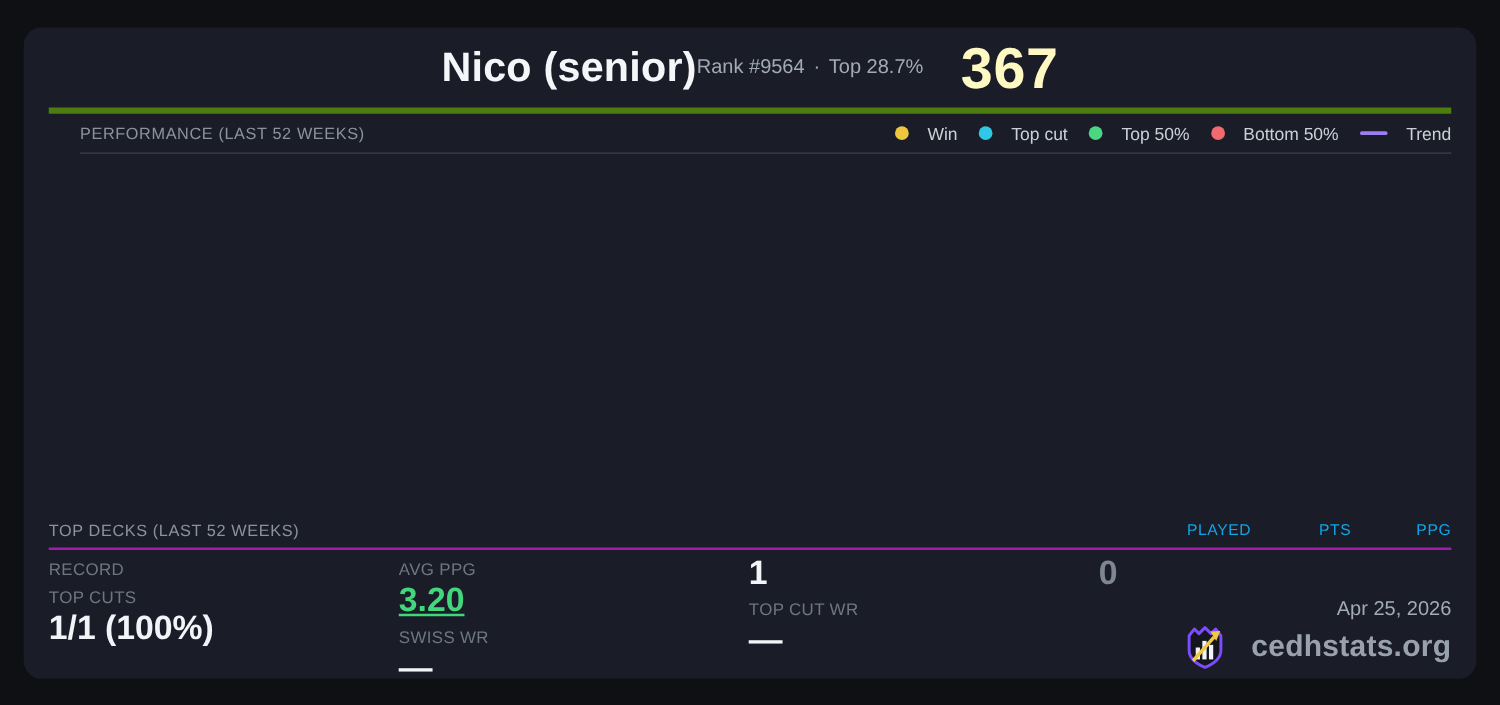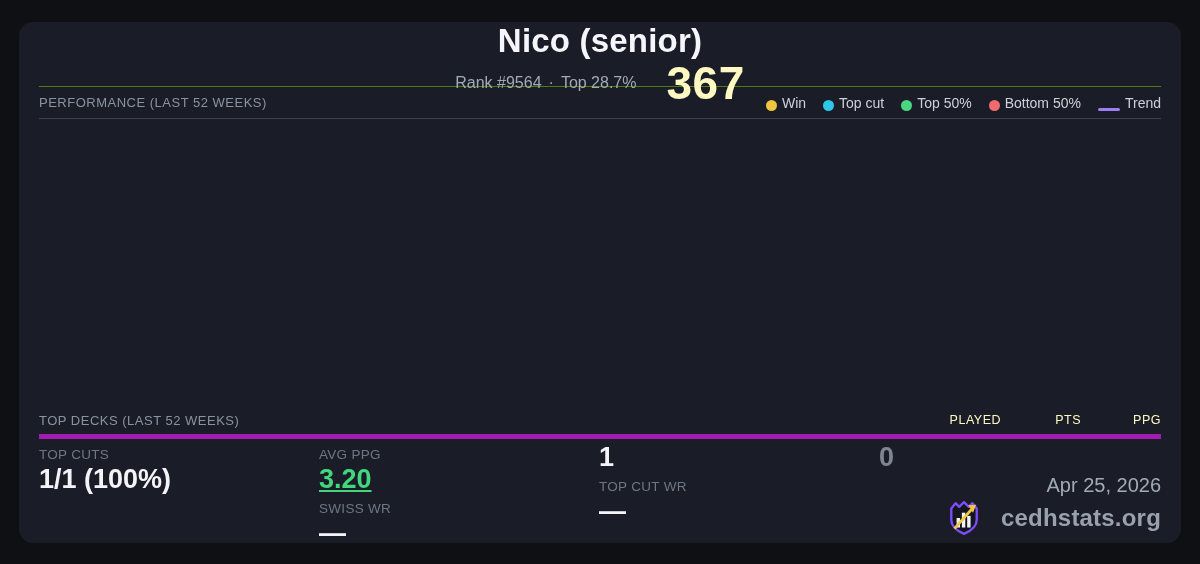--- a/index.html
+++ b/index.html
@@ -9,58 +9,58 @@
     font-family:"Liberation Sans", sans-serif;
     overflow:hidden;
   }
   .card{
     position:absolute;left:19px;top:22px;width:1162px;height:521px;
     background:#1a1d27;border-radius:14px;
     box-sizing:border-box;padding:0 20px;
   }
   
   .card-header{
-    display:flex;align-items:center;justify-content:space-between;
-    height:64px;border-bottom:1px solid #4d7c0f;flex-direction:column;
+    display:flex;align-items:center;justify-content:center;
+    height:64px;border-bottom:5px solid #4d7c0f;
   }
   .title{
     font-size:33px;font-weight:bold;color:#f4f6f9;letter-spacing:0.2px;margin:0;
   }
   .header-right{display:flex;align-items:center;gap:30px;}
   .rank{color:#a2aab6;font-size:16px;}
   .rank .sep{margin:0 7px;}
   .score{font-size:46px;font-weight:bold;line-height:1;letter-spacing:0.5px;}
   
   .section-row{
     display:flex;align-items:center;justify-content:space-between;
-    height:31px;border-bottom:1px solid #3b4250;
+    height:31px;border-bottom:1px solid #3b4250;margin-left:25px;
   }
   .section-title{font-size:13px;color:#8b929f;letter-spacing:0.5px;}
   .legend{display:flex;align-items:center;gap:17px;}
-  .legend-item{display:flex;align-items:flex-end;gap:5px;color:#ccd1d9;font-size:14px;}
+  .legend-item{display:flex;align-items:center;gap:15px;color:#ccd1d9;font-size:14px;}
   .dot{width:11px;height:11px;border-radius:50%;flex:0 0 auto;}
   .trend-line{width:22px;height:3px;border-radius:2px;flex:0 0 auto;}
   
   .chart-area{height:287px;}
   
   .decks-row{
-    display:flex;align-items:center;height:28px;border-bottom:5px solid #a21caf;
+    display:flex;align-items:center;height:28px;border-bottom:2px solid #a21caf;
   }
   .decks-title{flex:1;font-size:13px;color:#8b929f;letter-spacing:0.5px;}
-  .deck-col{width:80px;text-align:right;font-size:12.5px;color:#fef9c3;letter-spacing:0.5px;}
+  .deck-col{width:80px;text-align:right;font-size:12.5px;color:#0ea5e9;letter-spacing:0.5px;}
   
   .stats{display:flex;margin-top:1px;}
   .stat-col{width:280px;}
   .stat-label{font-size:13.5px;color:#6e7683;letter-spacing:0.3px;margin-top:7px;}
   .stat-value{font-size:27px;font-weight:bold;color:#f2f4f8;line-height:1.12;margin-top:2px;}
   .stat-value.dim{color:#7e8694;}
   .rec-sep{color:#6e7683;}
   
   .footer{position:absolute;right:20px;bottom:7px;text-align:right;}
-  .date{color:#a2aab6;font-size:20px;margin-bottom:3px;}
+  .date{color:#a2aab6;font-size:16px;margin-bottom:3px;}
   .brand{display:flex;align-items:center;justify-content:flex-end;gap:20px;
          color:#99a1ae;font-size:24px;font-weight:bold;letter-spacing:0.2px;}
   .logo{width:34px;height:36px;flex:0 0 auto;}
 </style>
 </head>
 <body>
 
 <div class="card">
 
   <div class="card-header">
@@ -102,20 +102,21 @@
   <div class="decks-row">
     <span class="decks-title">TOP DECKS (LAST 52 WEEKS)</span>
     <span class="deck-col">PLAYED</span>
     <span class="deck-col">PTS</span>
     <span class="deck-col">PPG</span>
   </div>
 
   <div class="stats">
 
     <div class="stat-col">
+      <div class="stat-label">RECORD</div>
       <div class="stat-label">TOP CUTS</div>
       <div class="stat-value">1/1 (100%)</div>
     </div>
 
     <div class="stat-col">
       <div class="stat-label">AVG PPG</div>
       <div class="stat-value" style="color: rgb(66, 215, 125); text-decoration: underline;">3.20</div>
       <div class="stat-label">SWISS WR</div>
       <div class="stat-value">—</div>
     </div>

